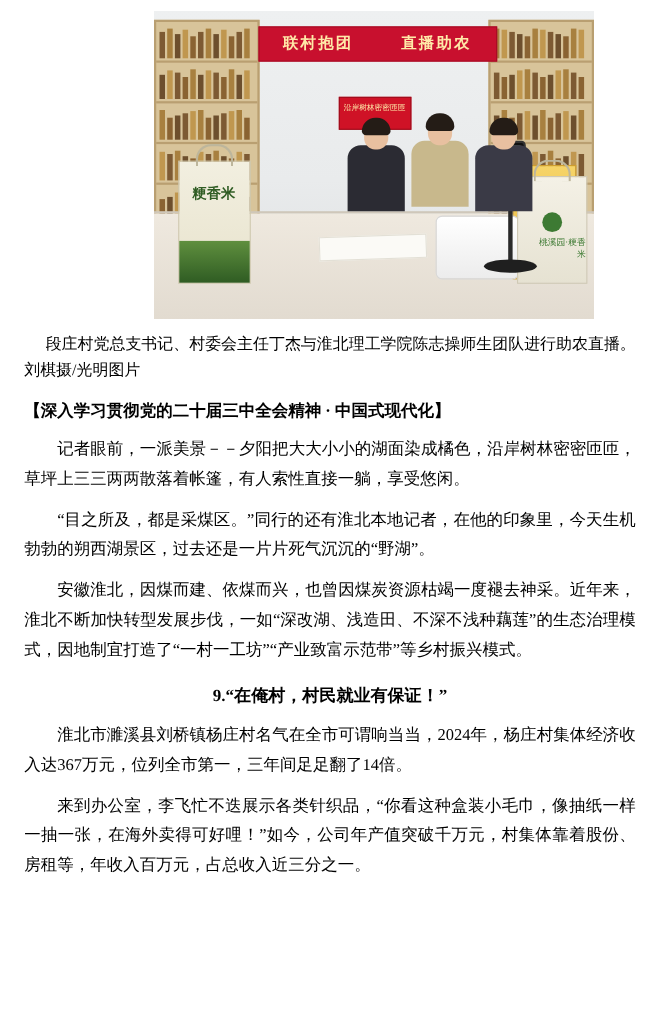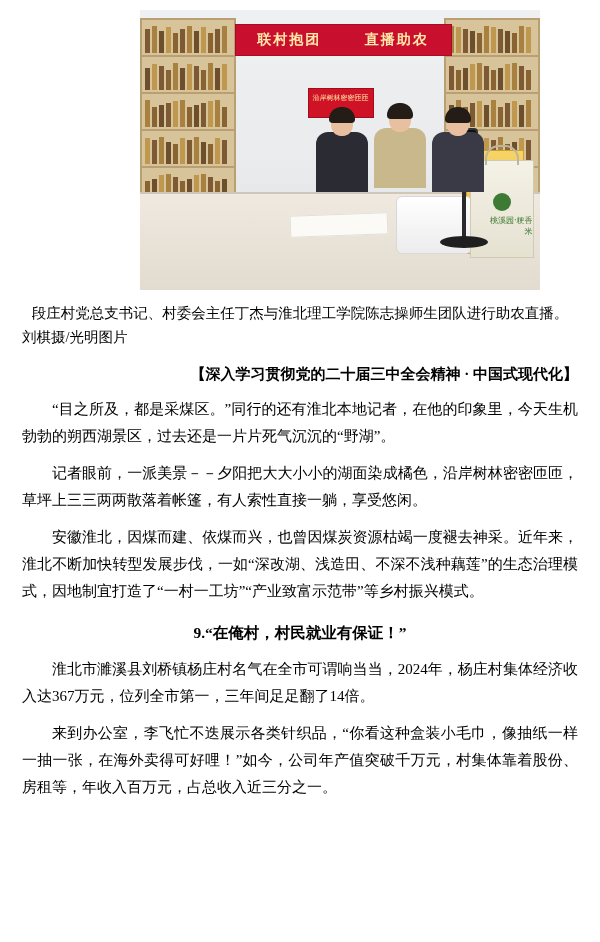--- a/index.html
+++ b/index.html
@@ -242,34 +242,34 @@
     background: #fbfaf6;
     border: 1px solid #e3e0d6;
     transform: rotate(-2deg);
   }
 
   
   .caption {
     margin: 12px 0 0 0;
     font-size: 14.5px;
     line-height: 22px;
-    text-align: center;
+    text-align: right;
   }
   .credit {
     margin: 2px 0 0 0;
     font-size: 14.5px;
     line-height: 22px;
     text-align: left;
   }
   .section-title {
     margin: 14px 0 0 0;
     font-size: 15px;
     line-height: 24px;
     font-weight: bold;
-    text-align: right;
+    text-align: left;
   }
   p.body-par {
     margin: 10px 0 0 0;
     font-size: 15px;
     line-height: 27px;
     text-indent: 2em;
     text-align: justify;
   }
   p.sub-head {
     margin: 14px 0 0 0;
@@ -457,20 +457,25 @@
       </div>
       <div class="person p3">
         <div class="head">
             <div class="hair"></div>
           </div>
         <div class="body"></div>
       </div>
 
       <div class="papers"></div>
 
+      <div class="prod bag-green">
+        <div class="handle"></div>
+        <div class="ttl">粳香米</div>
+        <div class="band"></div>
+      </div>
 
       <div class="prod bag-yellow">
         <div class="leaf"></div>
       </div>
 
       <div class="prod bag-white"></div>
 
       <div class="prod bag-kraft">
         <div class="handle"></div>
         <div class="logo"></div>
@@ -483,22 +488,22 @@
       <div class="tripod-pole"></div>
       <div class="tripod-base"></div>
     </div>
   </div>
 
   <div class="caption">段庄村党总支书记、村委会主任丁杰与淮北理工学院陈志操师生团队进行助农直播。</div>
   <div class="credit">刘棋摄/光明图片</div>
 
   <div class="section-title">【深入学习贯彻党的二十届三中全会精神 · 中国式现代化】</div>
 
+  <p class="body-par">记者眼前，一派美景－－夕阳把大大小小的湖面染成橘色，沿岸树林密密匝匝，草坪上三三两两散落着帐篷，有人索性直接一躺，享受悠闲。</p>
   <p class="body-par">“目之所及，都是采煤区。”同行的还有淮北本地记者，在他的印象里，今天生机勃勃的朔西湖景区，过去还是一片片死气沉沉的“野湖”。</p>
-  <p class="body-par">记者眼前，一派美景－－夕阳把大大小小的湖面染成橘色，沿岸树林密密匝匝，草坪上三三两两散落着帐篷，有人索性直接一躺，享受悠闲。</p>
   <p class="body-par">安徽淮北，因煤而建、依煤而兴，也曾因煤炭资源枯竭一度褪去神采。近年来，淮北不断加快转型发展步伐，一如“深改湖、浅造田、不深不浅种藕莲”的生态治理模式，因地制宜打造了“一村一工坊”“产业致富示范带”等乡村振兴模式。</p>
 
   <p class="sub-head">9.“在俺村，村民就业有保证！”</p>
 
   <p class="body-par">淮北市濉溪县刘桥镇杨庄村名气在全市可谓响当当，2024年，杨庄村集体经济收入达367万元，位列全市第一，三年间足足翻了14倍。</p>
   <p class="body-par">来到办公室，李飞忙不迭展示各类针织品，“你看这种盒装小毛巾，像抽纸一样一抽一张，在海外卖得可好哩！”如今，公司年产值突破千万元，村集体靠着股份、房租等，年收入百万元，占总收入近三分之一。</p>
 
 </div>
 
 </body></html>

